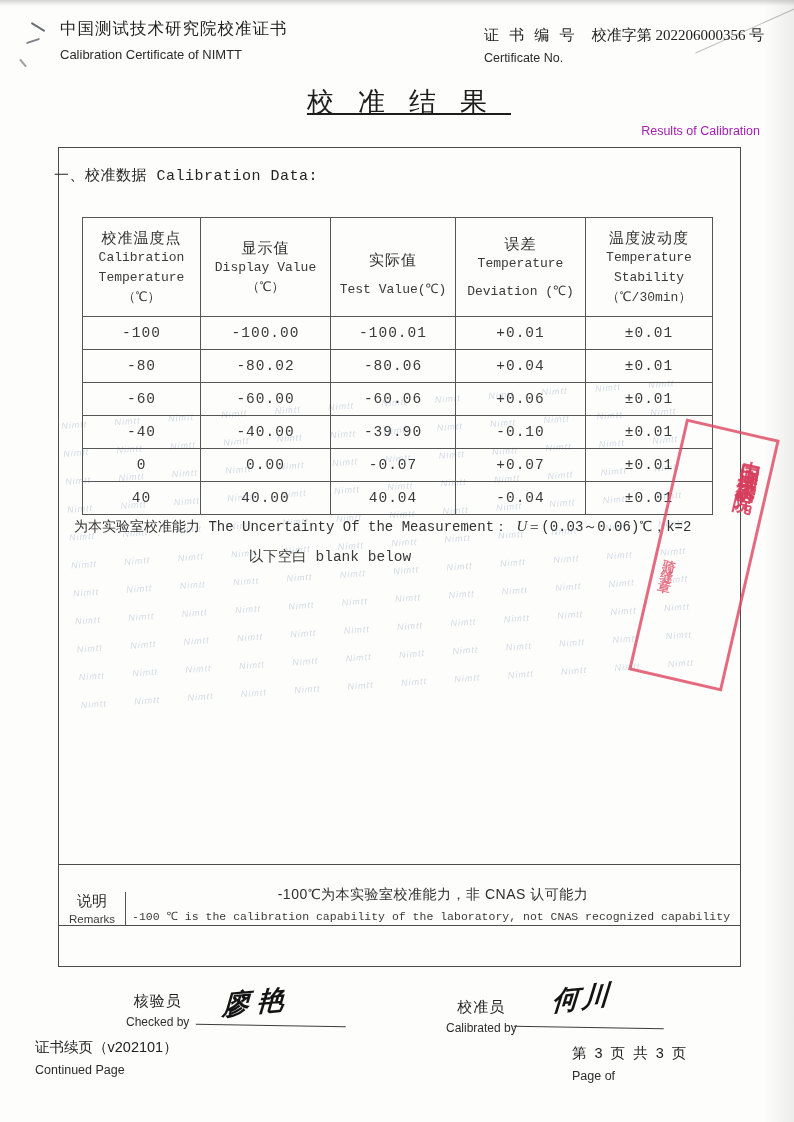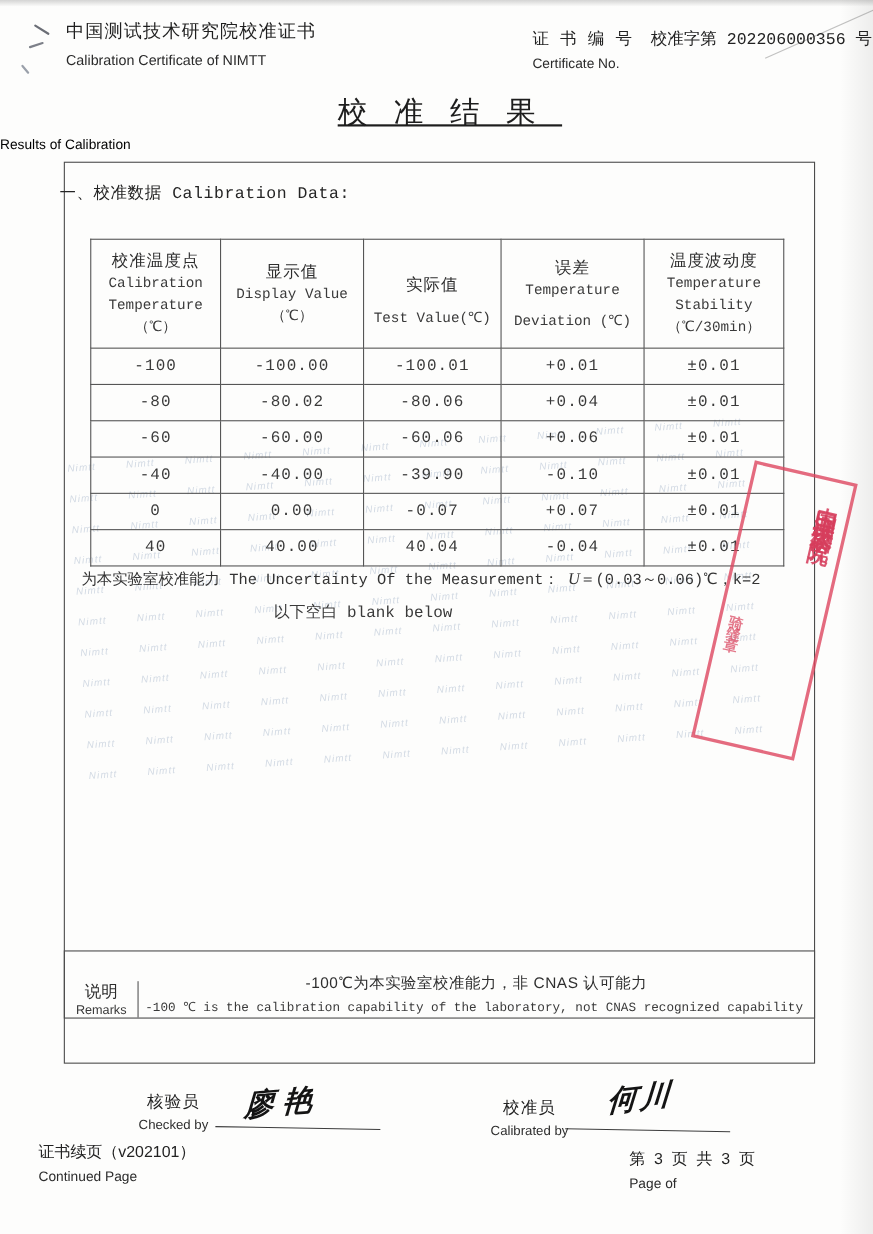--- a/index.html
+++ b/index.html
@@ -41,32 +41,32 @@
     background: #9aa0aa; transform: rotate(50deg); border-radius: 2px;
   }
 
   
   .hdr-left { position: absolute; left: 60px; top: 18px; }
   .hdr-left .zh { font-size: 16.5px; font-weight: 500; letter-spacing: 1px; color: #1f1f1f; }
   .hdr-left .en { font-size: 13px; margin-top: 7px; color: #2a2a2a; }
   .hdr-right { position: absolute; left: 484px; top: 26px; }
   .hdr-right .line1 { font-size: 15px; color: #222; }
   .hdr-right .line1 .lbl { letter-spacing: 3px; }
-  .hdr-right .line1 .val { font-family: Liberation Mono, monospace; margin-left: 10px; font-size: 15px; }
+  .hdr-right .line1 .val { font-family: Liberation Serif, serif; margin-left: 10px; font-size: 15px; }
   .hdr-right .en { font-size: 12.5px; margin-top: 6px; }
 
   
   .title-zh {
     position: absolute; left: 0; top: 84px; width: 794px;
     text-align: center; font-size: 27px; font-weight: 500;
     letter-spacing: 24px; text-indent: 24px; color: #1d1d1d; text-decoration: underline;
   }
   .title-en {
     position: absolute; left: 0; top: 124px; width: 760px;
-    text-align: left; font-size: 12.5px; color: #000000;
+    text-align: right; font-size: 12.5px; color: #a21caf;
   }
 
   
   .big-box {
     position: absolute; left: 58px; top: 147px; width: 683px; height: 820px;
     border: 1.5px solid #4c4c4c;
   }
 
   .section-heading {
     position: absolute; left: 54px; top: 166px; font-size: 15px;

